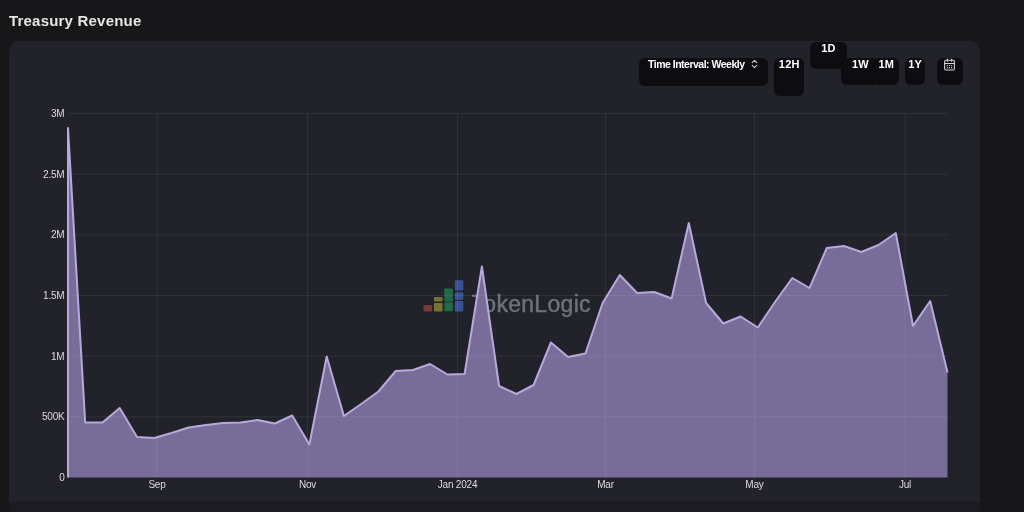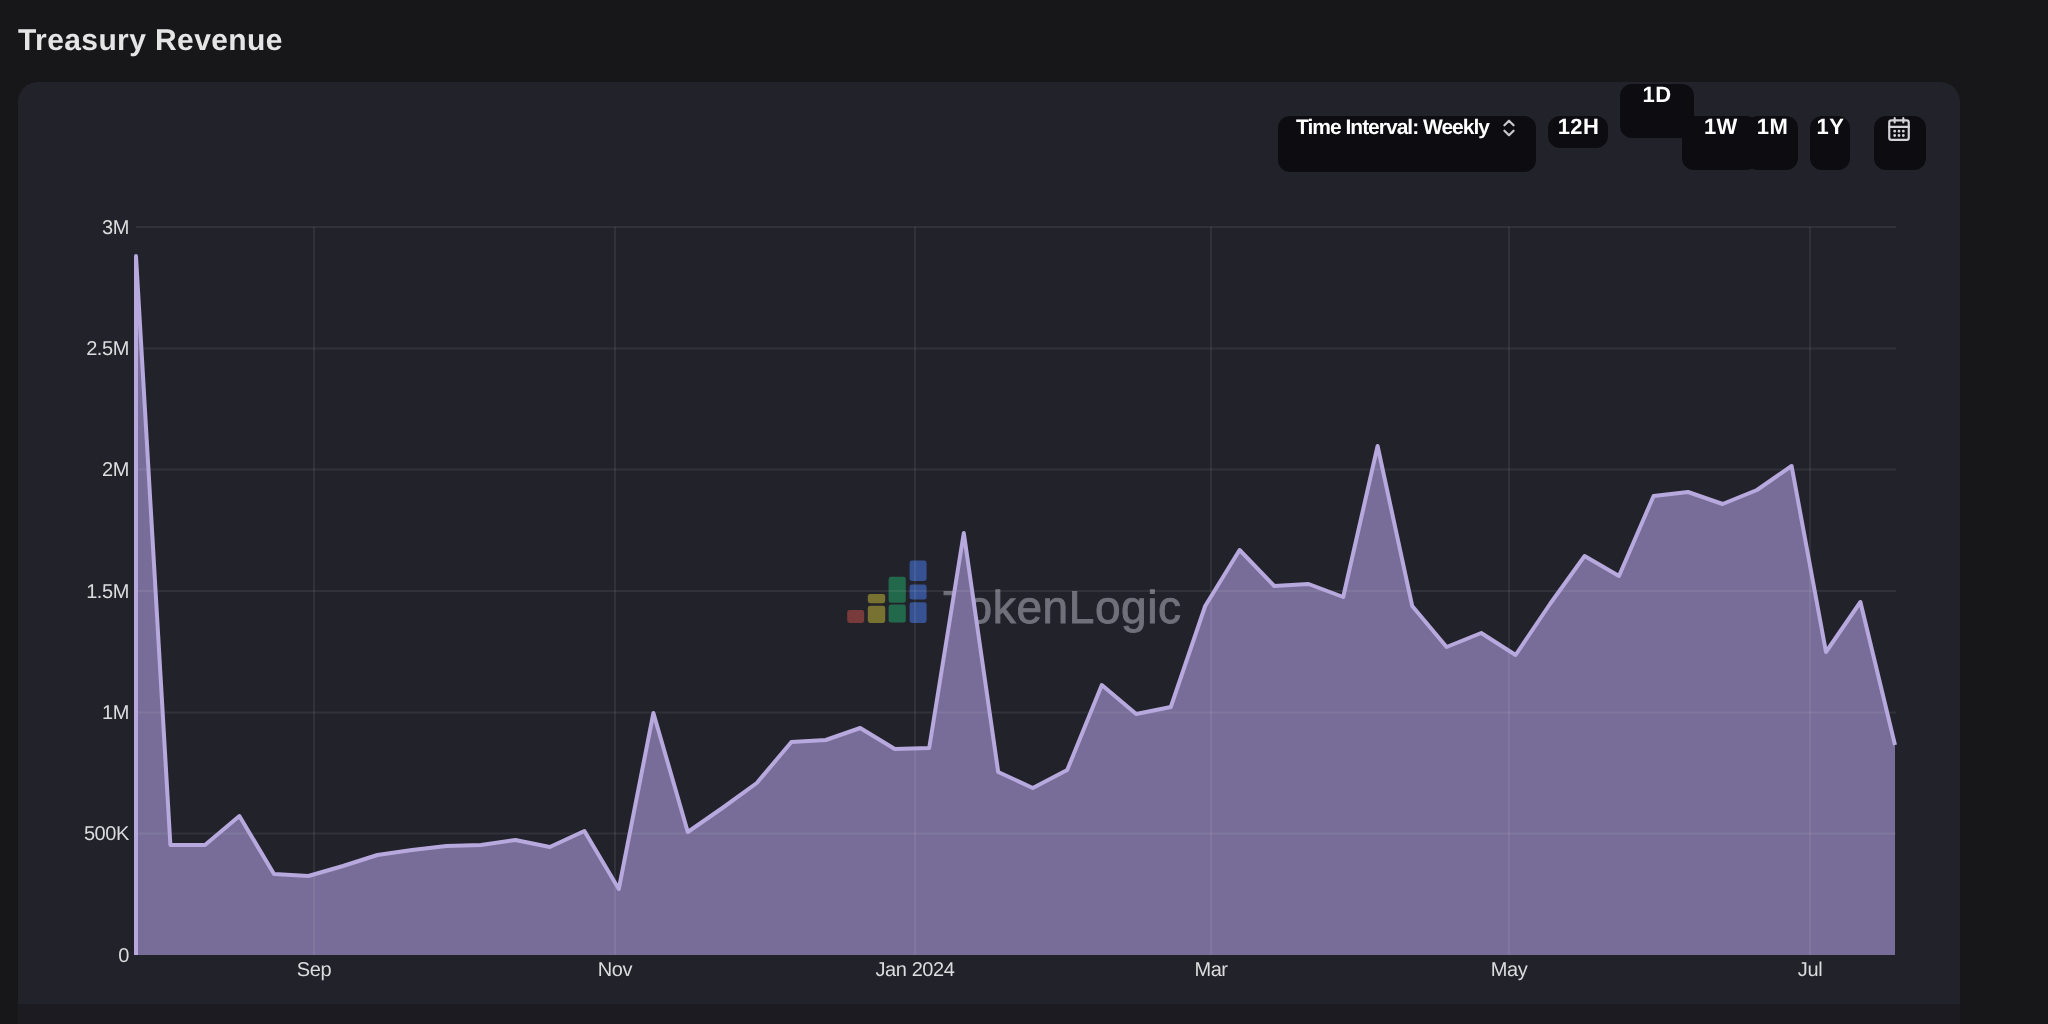--- a/index.html
+++ b/index.html
@@ -56,21 +56,21 @@
 <text x="754.5" y="488" text-anchor="middle">May</text>
 <text x="905" y="488" text-anchor="middle">Jul</text>
   </g>
 </svg>
 <div class="btn" style="left:639px;top:57.5px;width:128.5px;height:28px;justify-content:flex-start;padding:0 8px 0 9px;white-space:nowrap;font-size:10.5px;letter-spacing:-0.5px">Time Interval: Weekly
   <svg width="11" height="12" viewBox="0 0 24 24" style="margin-left:4px;flex-shrink:0" fill="none" stroke="#c8c8cc" stroke-width="2.4" stroke-linecap="round" stroke-linejoin="round">
       <path d="M7 9l5-5 5 5"></path>
       <path d="M7 15l5 5 5-5"></path>
     </svg>
 </div>
-<div class="btn" style="left:774.2px;top:58px;width:30.1px;height:16px">12H</div>
+<div class="btn" style="left:774.2px;top:58px;width:30.1px;height:38px">12H</div>
 <div class="btn" style="left:810px;top:42px;width:37px;height:27px">1D</div>
 <div class="btn" style="left:841.4px;top:58px;width:38px;height:27px">1W</div>
 <div class="btn" style="left:873.4px;top:58px;width:25.7px;height:27px">1M</div>
 <div class="btn" style="left:905.2px;top:58px;width:20px;height:27px">1Y</div>
 <div class="btn" style="left:936.6px;top:58px;width:26.3px;height:27px">
   <svg width="13" height="13" viewBox="0 0 24 24" fill="none" stroke="#d4d4d8" stroke-width="2" stroke-linecap="round" stroke-linejoin="round">
       <rect x="3" y="4" width="18" height="18" rx="2"></rect>
       <path d="M16 2v4M8 2v4M3 10h18"></path>
       <path d="M8 14h.01M12 14h.01M16 14h.01M8 18h.01M12 18h.01M16 18h.01" stroke-width="2.6"></path>
     </svg>

